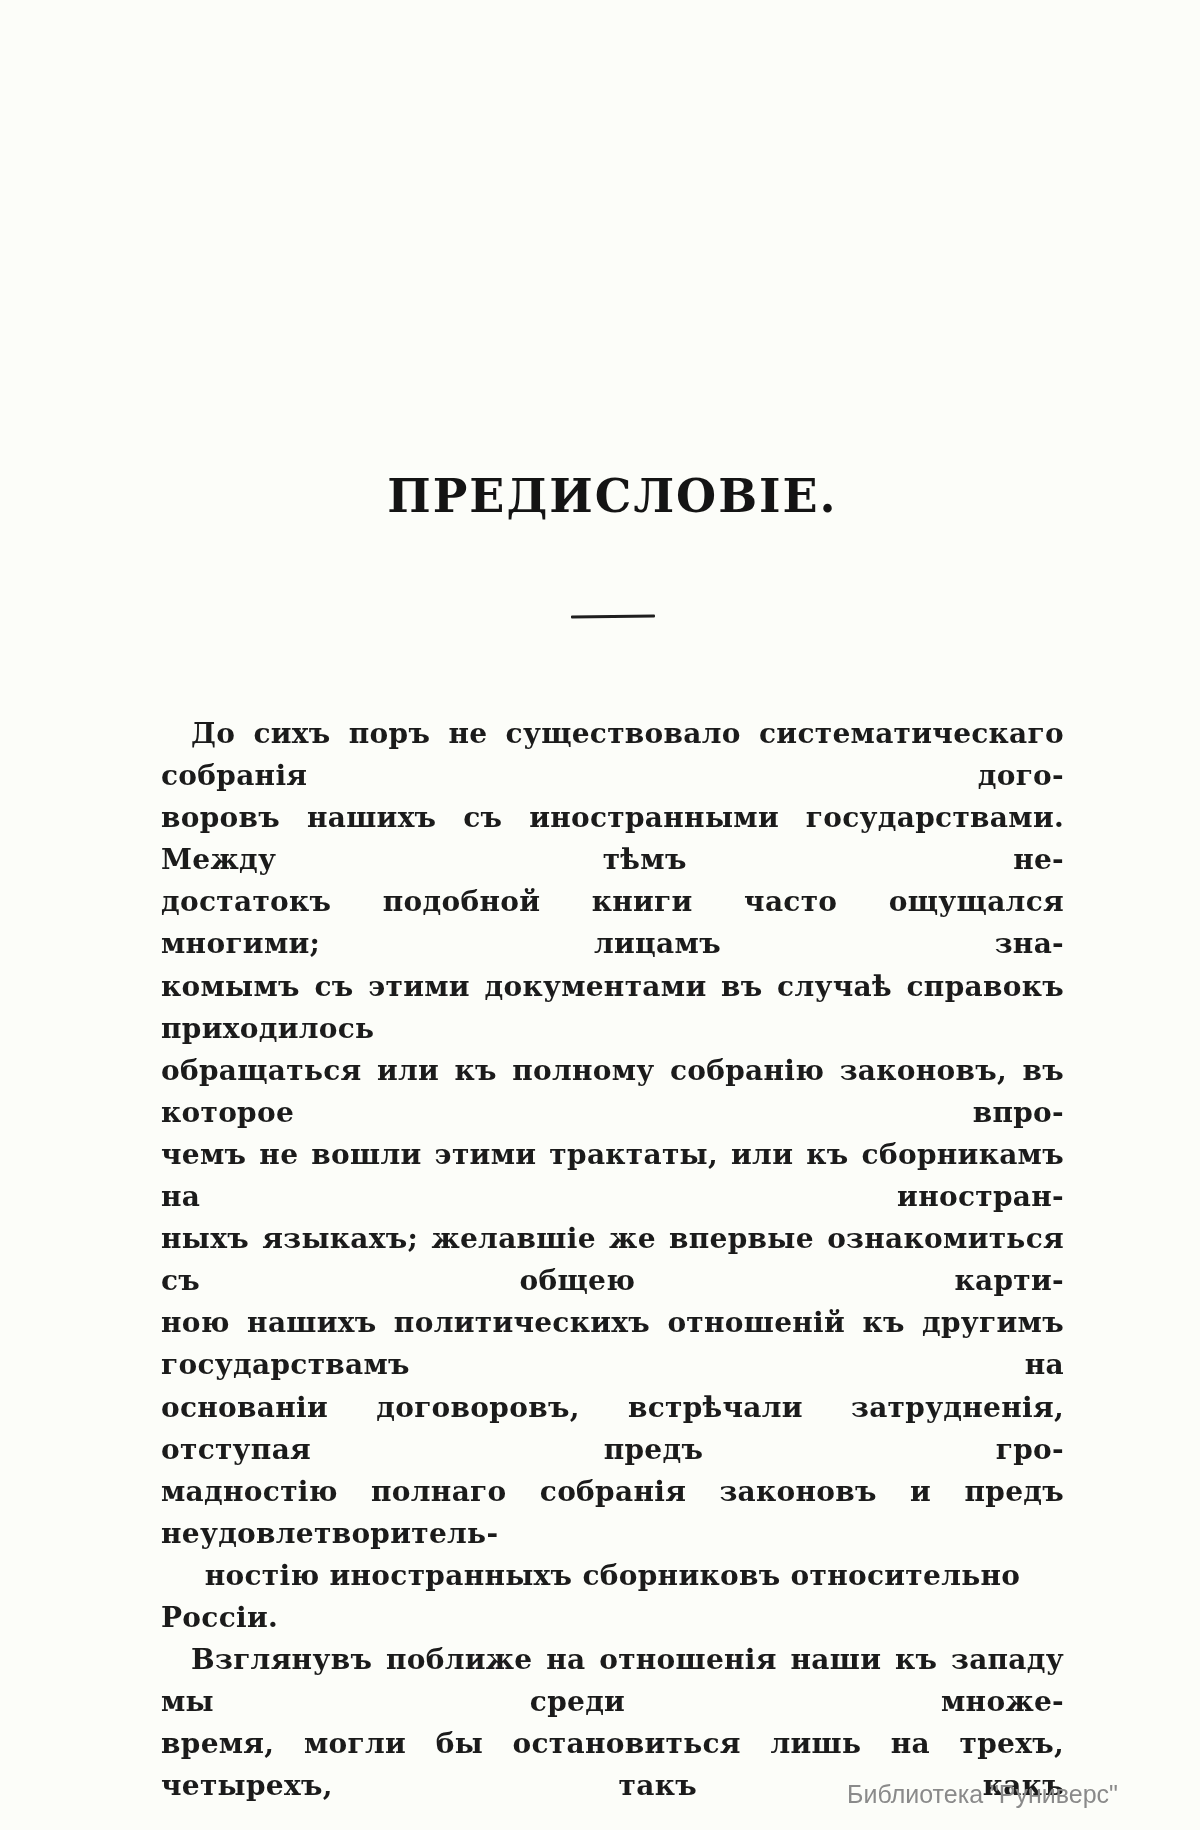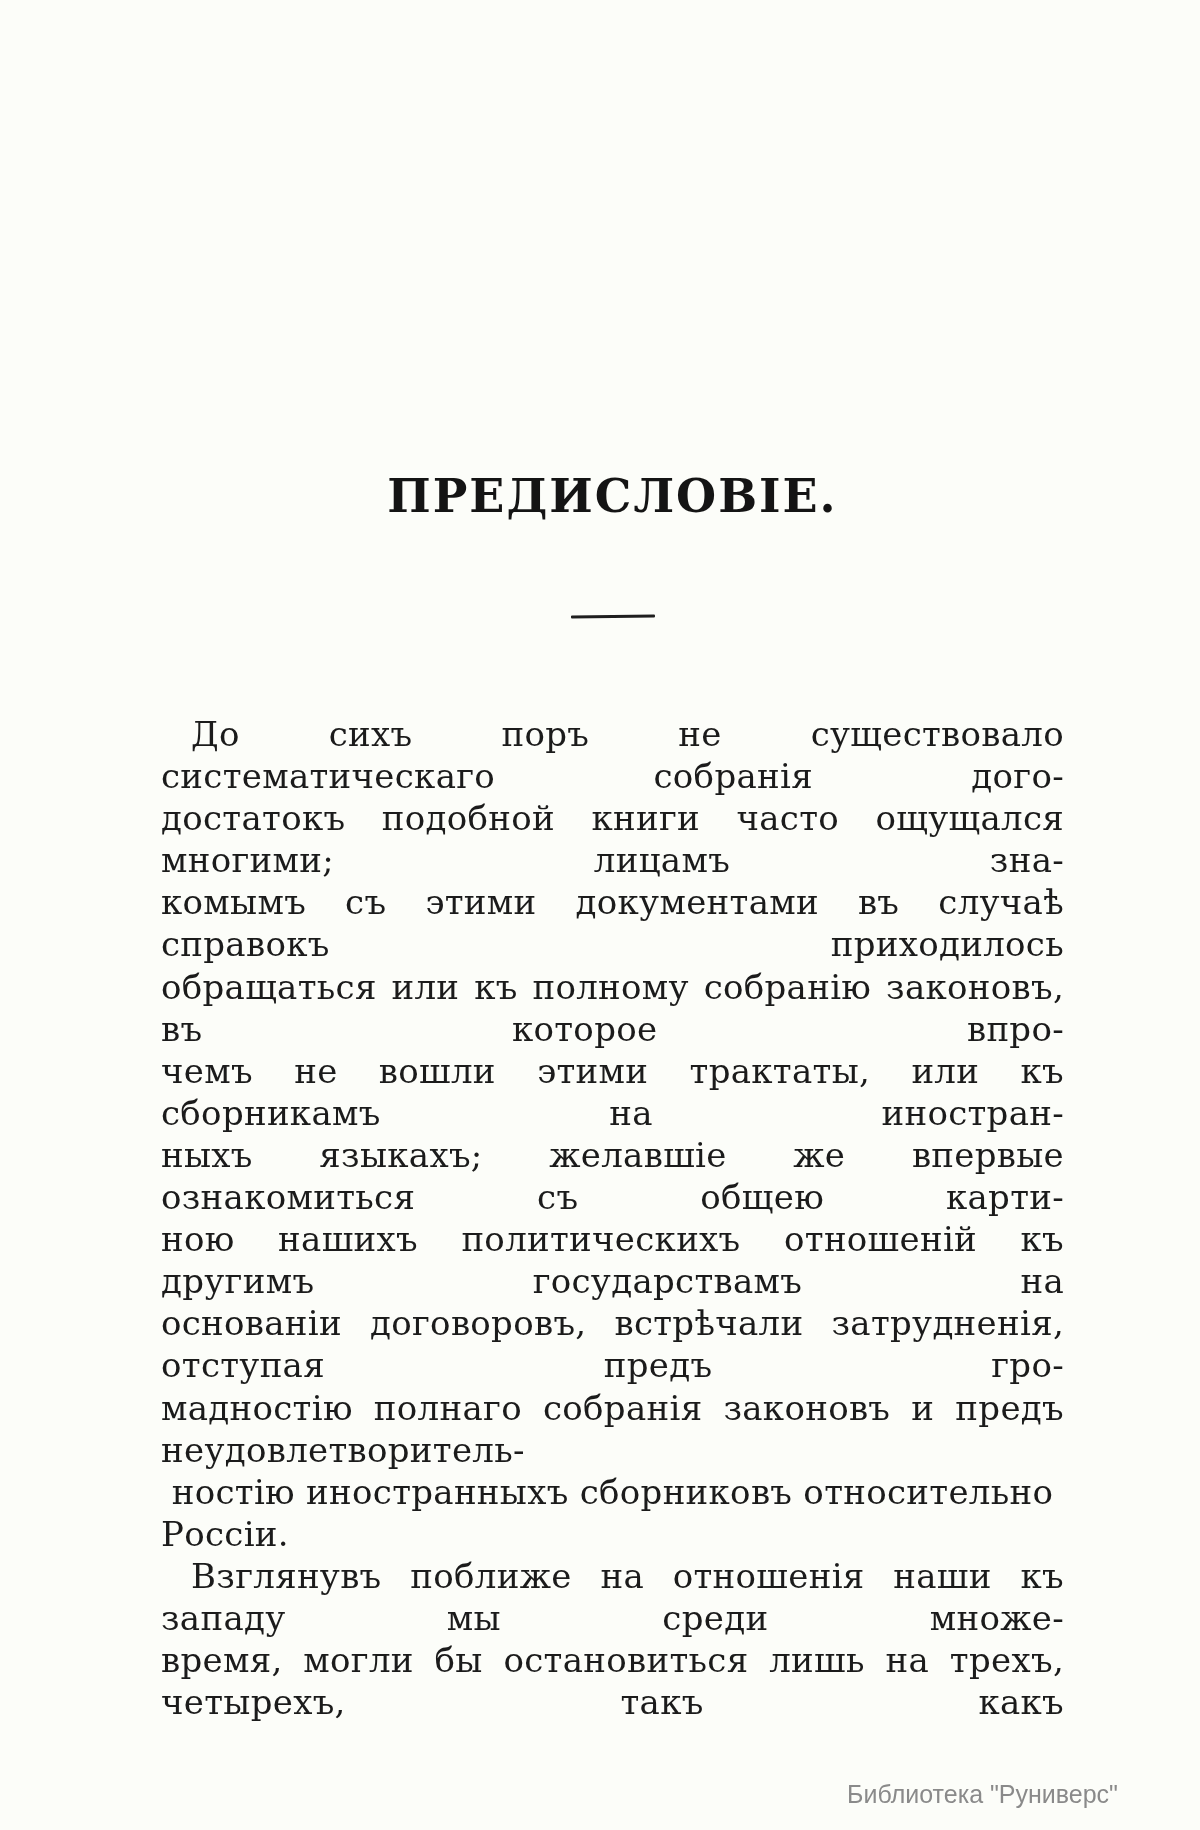--- a/index.html
+++ b/index.html
@@ -49,22 +49,22 @@
     border-radius: 1px;
   }
   .text-block {
     position: absolute;
     top: 696px;
     left: 145px;
     width: 903px;
   }
   .para { margin: 0; padding: 0; }
   .line {
-    font-size: 34px;
-    font-weight: 400;
+    font-size: 28px;
+    font-weight: 700;
     line-height: 42.1px;
     letter-spacing: 0.3px;
     text-align: justify;
     text-align-last: justify;
     color: #1b1b1b;
   }
   .para.indent .line:first-child { text-indent: 30px; }
   .line.no-just {
     text-align: center;
     text-align-last: left;
@@ -85,20 +85,21 @@
 <div class="page">
   <div class="title">ПРЕДИСЛОВІЕ.</div>
 
   <div class="divider">
     <span class="rule"></span>
   </div>
 
   <div class="text-block">
       <div class="para indent">
         <div class="line">До сихъ поръ не существовало систематическаго собранія дого-</div>
+        <div class="line">воровъ нашихъ съ иностранными государствами. Между тѣмъ не-</div>
         <div class="line">достатокъ подобной книги часто ощущался многими; лицамъ зна-</div>
         <div class="line">комымъ съ этими документами въ случаѣ справокъ приходилось</div>
         <div class="line">обращаться или къ полному собранію законовъ, въ которое впро-</div>
         <div class="line">чемъ не вошли этими трактаты, или къ сборникамъ на иностран-</div>
         <div class="line">ныхъ языкахъ; желавшіе же впервые ознакомиться съ общею карти-</div>
         <div class="line">ною нашихъ политическихъ отношеній къ другимъ государствамъ на</div>
         <div class="line">основаніи договоровъ, встрѣчали затрудненія, отступая предъ гро-</div>
         <div class="line">мадностію полнаго собранія законовъ и предъ неудовлетворитель-</div>
         <div class="line no-just">ностію иностранныхъ сборниковъ относительно Россіи.</div>
       </div>

